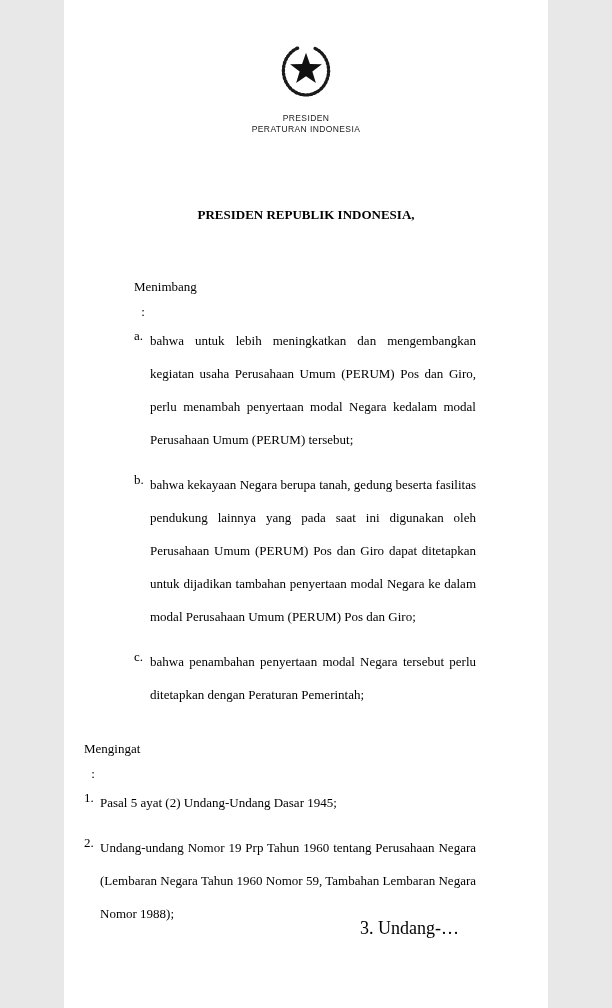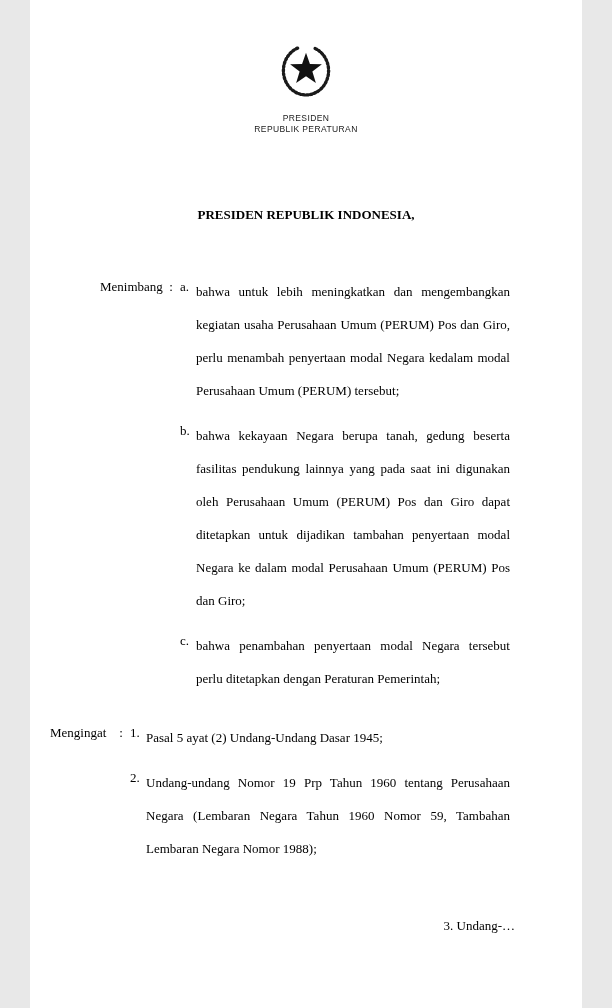--- a/index.html
+++ b/index.html
@@ -1,18 +1,18 @@
 <!DOCTYPE html>
 <html><head>
 <meta charset="utf-8">
 <style>
   html, body { margin: 0; padding: 0; background: #e8e8e8; }
   .page {
     position: relative;
-    width: 552px;
+    width: 484px;
     height: 1008px;
     margin: 0 auto;
     background: #ffffff;
     font-family: "Liberation Serif", serif;
     color: #000000;
     overflow: hidden;
   }
   
   .header {
     text-align: center;
@@ -39,20 +39,21 @@
     text-align: center;
     font-weight: bold;
     font-size: 13px;
   }
   
   .clause {
     display: flex;
     padding-left: 70px;
     padding-right: 72px;
     font-size: 13px;
+    flex-direction: column;
   }
   .clause-considerations { margin-top: 52px; }
   .clause-legal { margin-top: 26px; padding-left: 20px; }
   .clause-label {
     flex: none;
     width: 62px;
     line-height: 24.5px;
   }
   .clause-sep {
     flex: none;
@@ -72,37 +73,37 @@
     line-height: 24.5px;
   }
   .item-text {
     flex: 1;
     text-align: justify;
     line-height: 33px;
   }
   
   .catchword {
     position: absolute;
-    right: 67px;
+    right: 89px;
     top: 918px;
-    font-size: 13px;
+    font-size: 18px;
   }
 </style>
 </head>
 <body>
 
 <div class="page">
 
   <div class="header">
     <svg class="seal-svg" viewBox="0 0 100 92" width="84" height="77">
       <path d="M 40 14.5 A 27 29 0 1 0 60 14.5" fill="none" stroke="#1a1a1a" stroke-width="4" stroke-dasharray="2 2.6" stroke-linecap="round"></path>
       <polygon points="50,20 54.7,33.5 69,33.8 57.6,42.5 61.8,56.2 50,48 38.2,56.2 42.4,42.5 31,33.8 45.3,33.5" fill="#111111"></polygon>
     </svg>
     <div class="seal-line">PRESIDEN</div>
-    <div class="seal-line">REPUBLIK PERATURAN</div>
+    <div class="seal-line">PERATURAN INDONESIA</div>
   </div>
 
 
   <div class="salutation">PRESIDEN REPUBLIK INDONESIA,</div>
 
   <div class="clause clause-considerations">
     <div class="clause-label">Menimbang</div>
     <div class="clause-sep">:</div>
     <div class="clause-items">
       <div class="clause-item">

